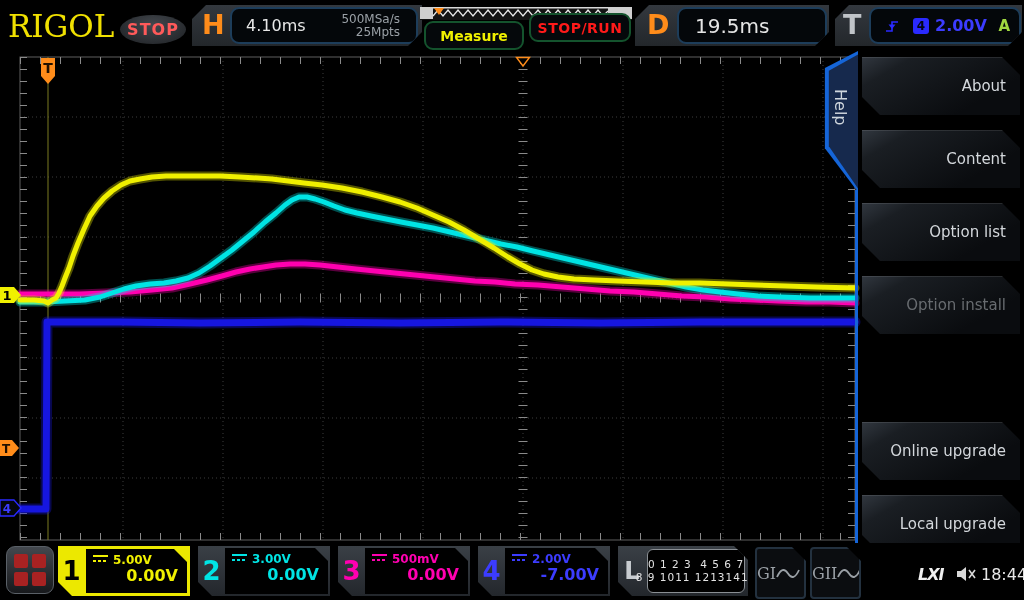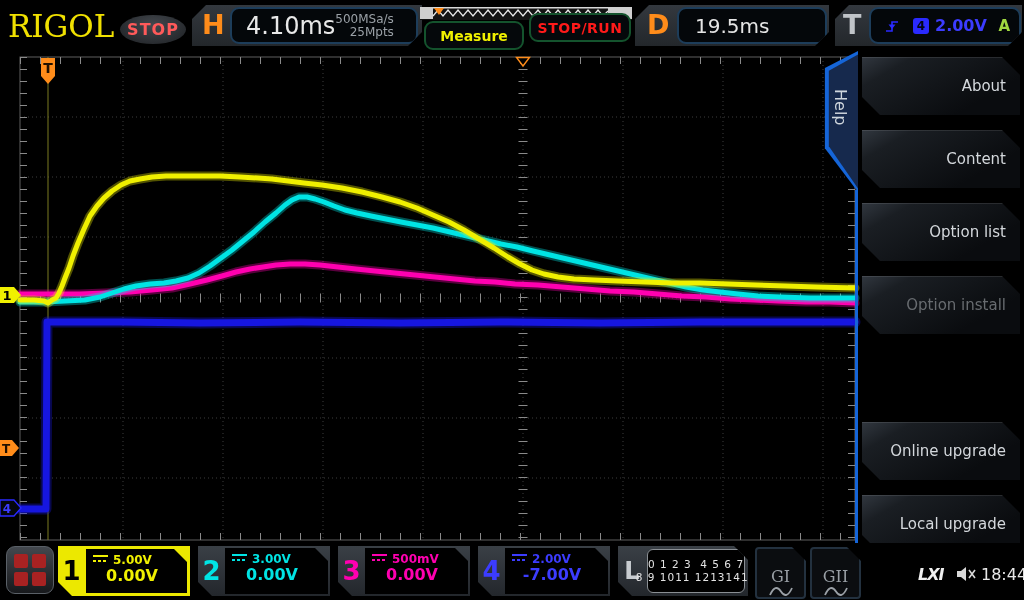--- a/index.html
+++ b/index.html
@@ -17,22 +17,22 @@
     color:#ff5a5a;font-weight:bold;font-size:16px;letter-spacing:1px;}
   .plate{background:linear-gradient(180deg,#33383e,#23272b);
     clip-path:polygon(14px 0,100% 0,100% calc(100% - 14px),calc(100% - 14px) 100%,0 100%,0 14px);}
   #h-plate{left:192px;top:5px;width:230px;height:41px;}
   #d-plate{left:635px;top:5px;width:194px;height:41px;}
   #t-plate{left:835px;top:5px;width:187px;height:41px;}
   .plate-letter{position:absolute;top:4px;font-size:27px;font-weight:bold;color:#ff8c1a;}
   .inner-panel{position:absolute;background:#04070a;border:2px solid #1d3d5a;border-radius:9px;
     display:flex;align-items:center;}
   #h-panel{left:38px;top:2px;width:184px;height:33px;}
-  #h-value{font-size:24px;color:#e8e8e8;padding-left:14px;flex:0 0 auto;}
-  #h-rate{margin-left:auto;text-align:right;padding-right:24px;color:#9aa0a6;font-size:12px;line-height:13px;}
+  #h-value{font-size:16px;color:#e8e8e8;padding-left:14px;flex:0 0 auto;}
+  #h-rate{margin-left:auto;text-align:right;padding-right:16px;color:#9aa0a6;font-size:12px;line-height:13px;}
   #d-panel{left:42px;top:2px;width:146px;height:33px;}
   #d-value{font-size:20px;color:#e5e5e5;padding-left:16px;}
   #t-letter{color:#c0c4c8;}
   #t-panel{left:34px;top:2px;width:148px;height:33px;}
   #t-level{color:#3c3cff;font-size:16px;font-weight:bold;margin-left:6px;}
   #t-mode{color:#a0d840;font-size:15px;font-weight:bold;margin-left:auto;margin-right:9px;}
   #t-chip{width:16px;height:16px;border-radius:3px;background:#2a2aff;color:#020616;
     font-size:12px;font-weight:bold;display:flex;align-items:center;justify-content:center;margin-left:12px;}
   #trig-icon{margin-left:12px;}
   .pill-btn{border:2px solid #14532d;border-radius:9px;background:#05080b;
@@ -71,39 +71,39 @@
   .ch-box{position:absolute;top:3px;width:132px;height:50px;
     background:linear-gradient(180deg,#3a4046,#23272c);
     clip-path:polygon(0 0,100% 0,100% 100%,14px 100%,0 calc(100% - 14px));}
   .ch-box.sel{background:#ece800;}
   .ch-num{position:absolute;left:0;top:0;width:27px;height:100%;display:flex;align-items:center;
     justify-content:center;font-size:26px;font-weight:bold;}
   .ch-inner{position:absolute;left:27px;top:2px;right:2px;bottom:2px;background:#000;
     clip-path:polygon(0 0,calc(100% - 13px) 0,100% 13px,100% 100%,0 100%);}
   .ch-box.sel .ch-inner{left:28px;top:3px;right:3px;bottom:3px;}
   .ch-scale{display:flex;align-items:center;gap:5px;padding:4px 0 0 7px;font-size:12px;font-weight:bold;}
-  .ch-offset{text-align:center;padding-right:9px;font-size:16px;font-weight:bold;margin-top:-1px;}
+  .ch-offset{text-align:right;padding-right:9px;font-size:16px;font-weight:bold;margin-top:-1px;}
   .dc-icon{display:inline-block;width:15px;height:9px;border-top:2px solid currentColor;position:relative;}
   .dc-icon::after{content:"";position:absolute;left:0;top:3px;width:15px;height:2px;
     background:repeating-linear-gradient(90deg,currentColor 0 3px,transparent 3px 5px);}
   .c-yel{color:#f0f000;} .c-cyn{color:#00e4e4;} .c-mag{color:#ff00b0;} .c-blu{color:#3c3cff;}
   #ch1-num{color:#000;}
   #l-box{position:absolute;left:618px;top:3px;width:130px;height:50px;
     background:linear-gradient(180deg,#3a4046,#23272c);
     clip-path:polygon(0 0,calc(100% - 14px) 0,100% 14px,100% 100%,14px 100%,0 calc(100% - 14px));}
   #l-label{position:absolute;left:0;top:0;width:28px;height:100%;display:flex;align-items:center;
     justify-content:center;color:#c8ccd0;font-size:24px;font-weight:bold;}
   #l-inner{position:absolute;left:29px;top:3px;right:3px;bottom:3px;background:#000;
     border:1px solid #8a8f94;border-radius:6px;display:flex;flex-direction:column;
     align-items:center;justify-content:center;color:#e4e4e4;font-size:10.5px;line-height:13px;
     white-space:pre;letter-spacing:1px;}
   .gen-box{position:absolute;top:4px;width:47px;height:48px;background:#0b0d10;
     border:2px solid #23313f;border-radius:4px;
     clip-path:polygon(0 0,calc(100% - 14px) 0,100% 14px,100% 100%,0 100%);
-    display:flex;flex-direction:column;align-items:center;justify-content:flex-end;color:#9aa0a6;}
+    display:flex;flex-direction:row;align-items:center;justify-content:flex-start;color:#9aa0a6;}
   .gen-label{font-family:"DejaVu Serif","Liberation Serif",serif;font-size:16px;}
   #lxi{left:918px;top:22px;color:#f0f0f0;font-size:16px;font-weight:bold;font-style:italic;letter-spacing:-1px;}
   #speaker{left:955px;top:23px;}
   #clock{left:981px;top:22px;color:#e8e8e8;font-size:16px;}
 </style>
 </head>
 <body>
 
 <div id="stage">
 

